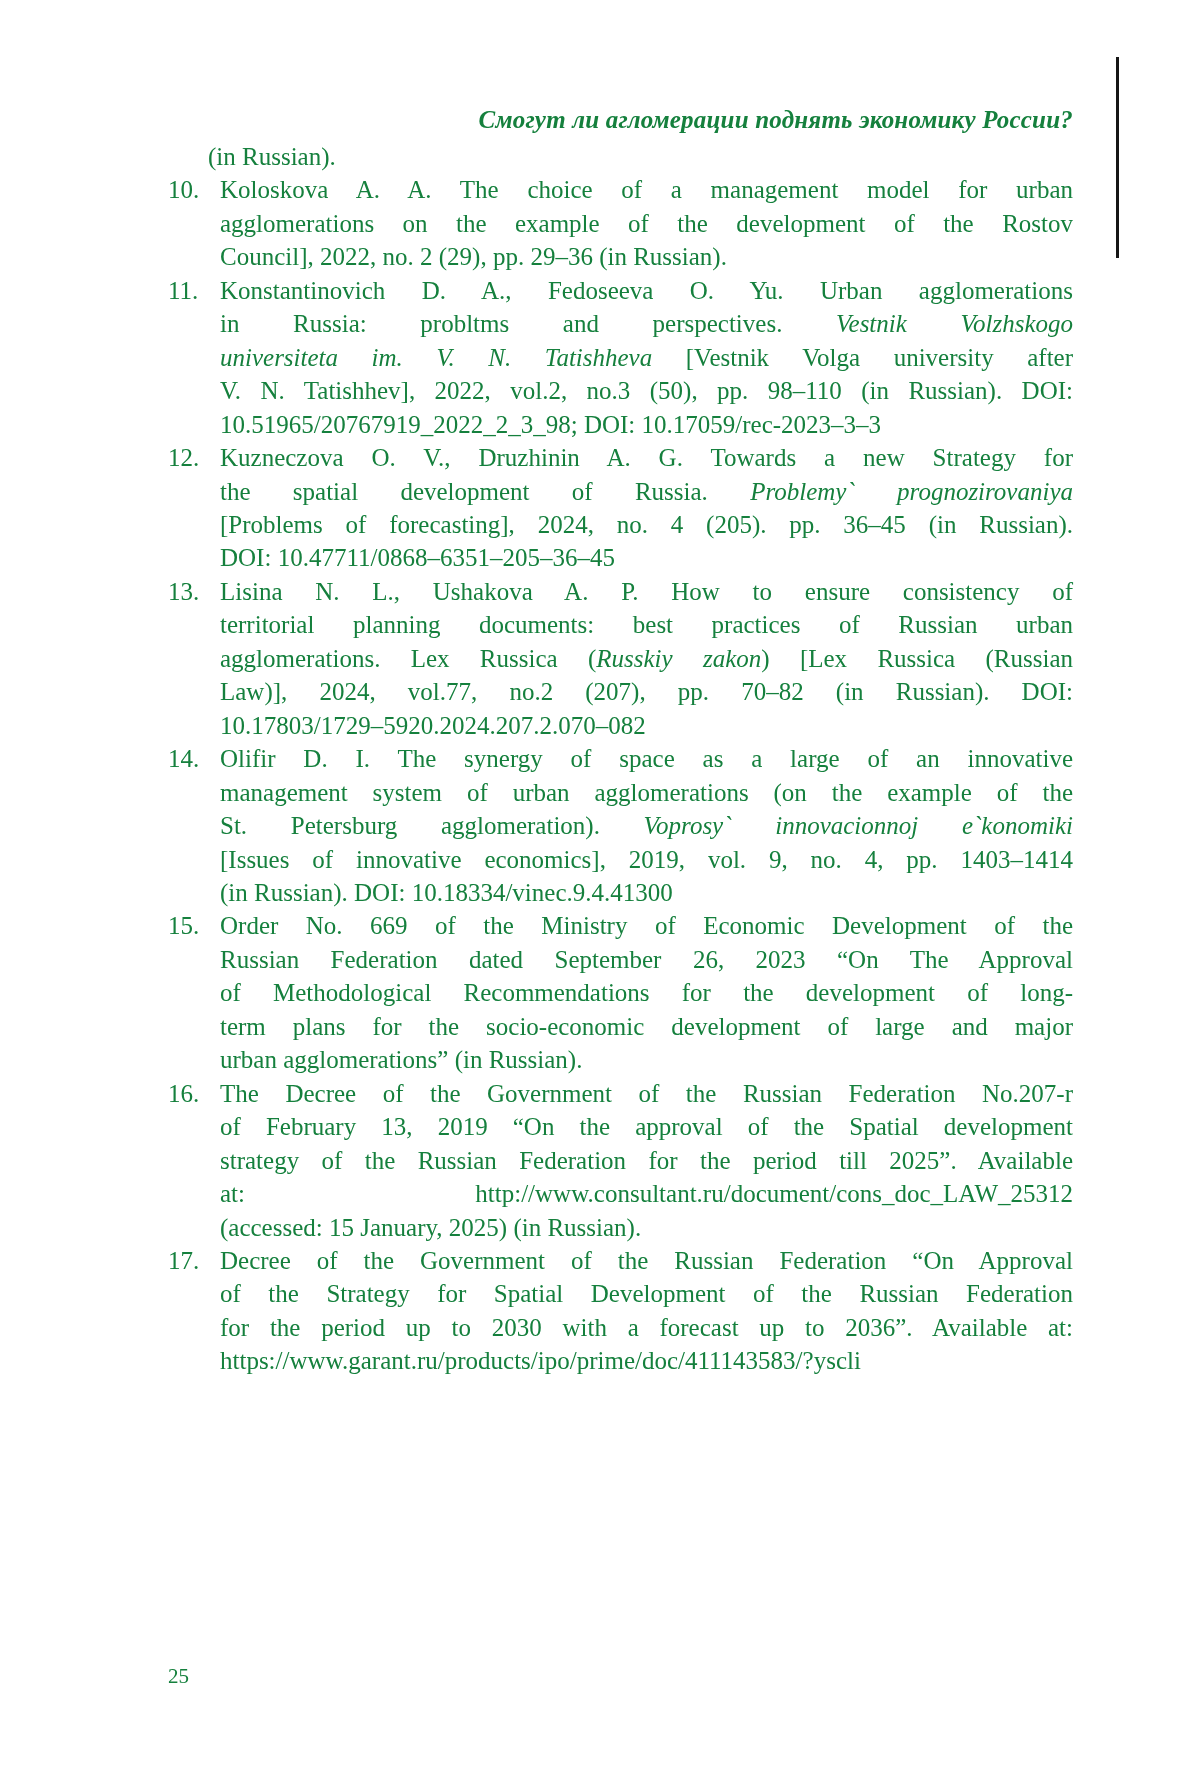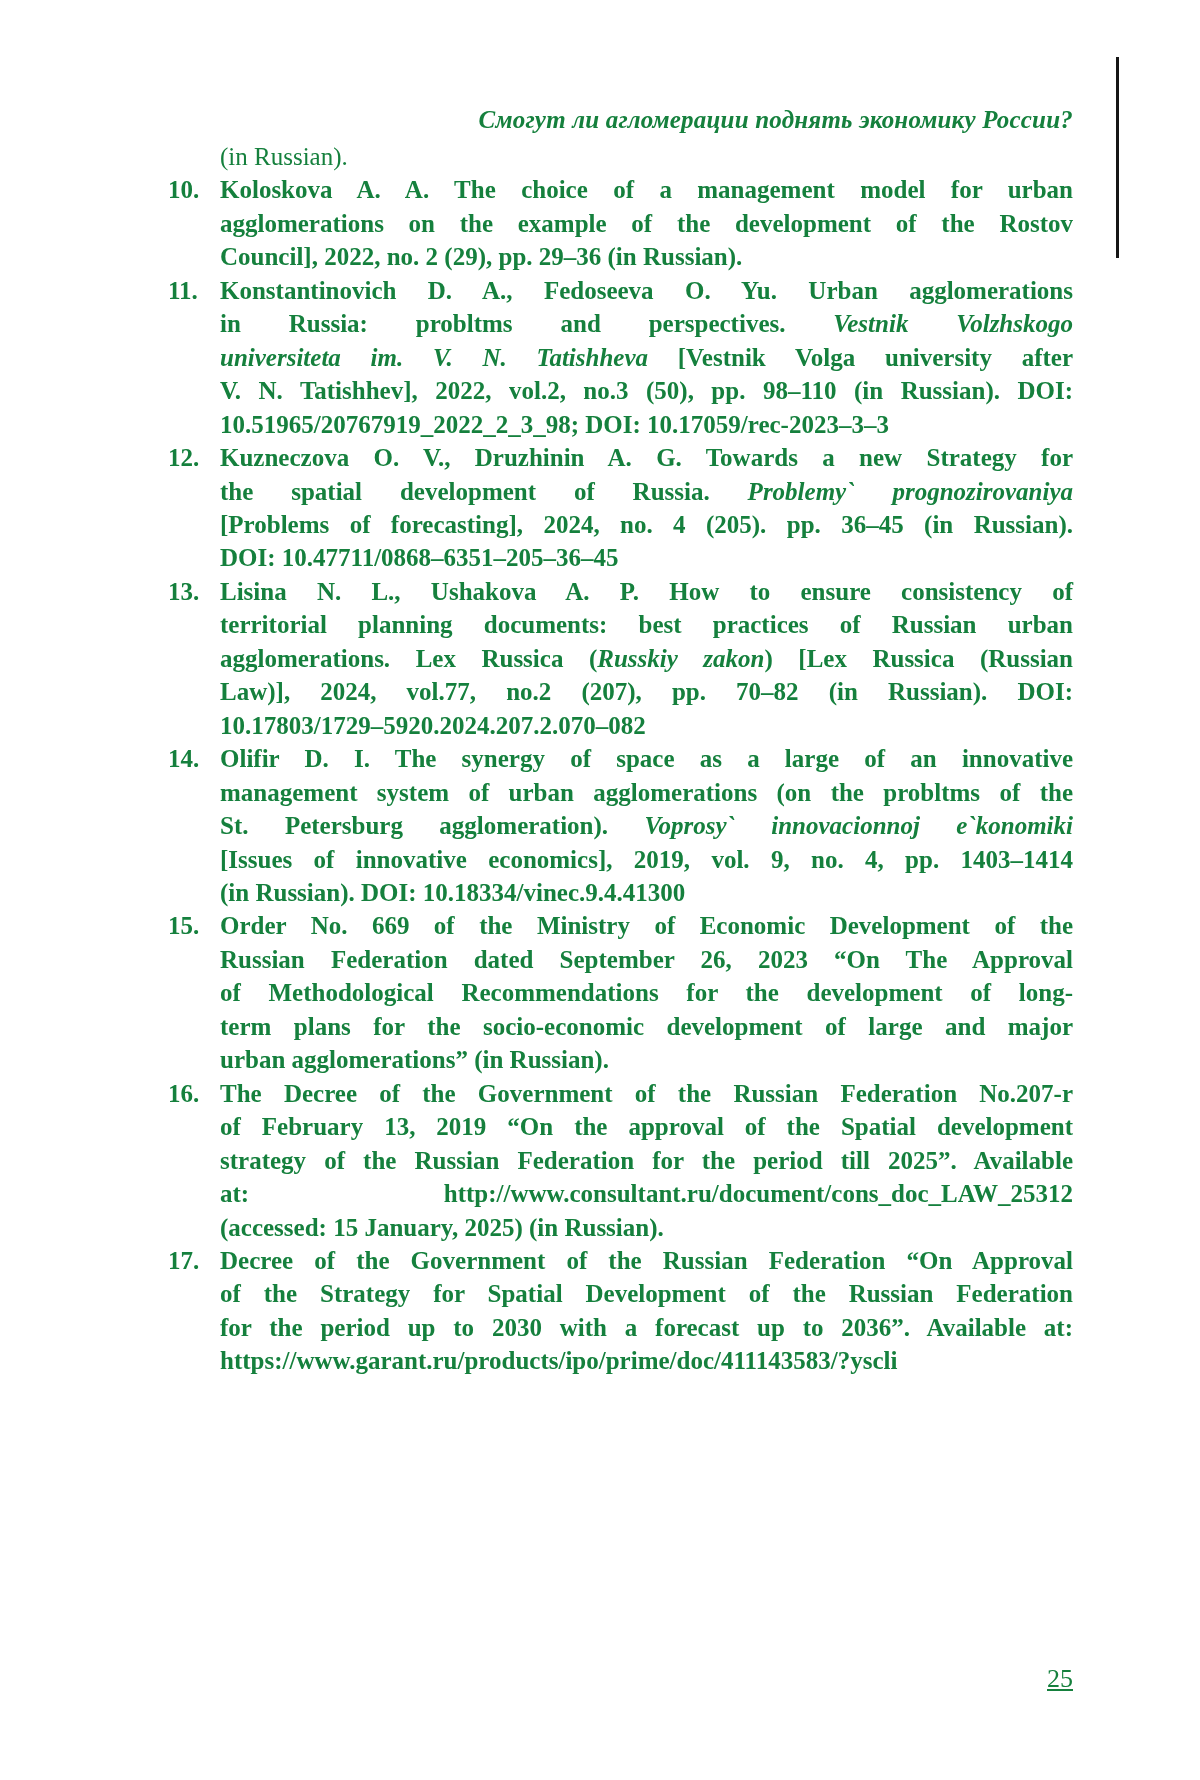--- a/index.html
+++ b/index.html
@@ -38,26 +38,25 @@
   }
   .refs {
     position: absolute;
     left: 168px;
     top: 140px;
     width: 905px;
     font-size: 25px;
     line-height: 33.45px;
   }
   .ref-carryover {
-    margin-left: 52px;
+    margin-left: 40px;
   }
   .ref-item {
     position: relative;
     margin-left: 52px;
-    font-weight: bold;
   }
   .ref-num {
     position: absolute;
     left: -52px;
     top: 0;
     width: 44px;
     text-align: left;
   }
   .ref-line {
     text-align: justify;
@@ -69,23 +68,22 @@
     text-align-last: left;
   }
   .it {
     font-style: italic;
   }
   .page-number {
     position: absolute;
     left: 168px;
     top: 1664px;
     width: 905px;
-    text-align: right;
-    font-size: 26px;
-    text-decoration: underline;
+    text-align: left;
+    font-size: 21px;
   }
 </style>
 </head>
 <body>
 
 <div class="page">
   <div class="running-header">Смогут ли агломерации поднять экономику России?</div>
 
   <div class="margin-rule"></div>
 
@@ -118,21 +116,21 @@
         <div class="ref-num">13.</div>
         <div class="ref-line"><span class="">Lisina N. L., Ushakova A. P. How to ensure consistency of</span></div>
         <div class="ref-line"><span class="">territorial planning documents: best practices of Russian urban</span></div>
         <div class="ref-line"><span class="">agglomerations. Lex Russica (</span><span class="it">Russkiy zakon</span><span class="">) [Lex Russica (Russian</span></div>
         <div class="ref-line"><span class="">Law)], 2024, vol.77, no.2 (207), pp. 70–82 (in Russian). DOI:</span></div>
         <div class="ref-line last"><span class="">10.17803/1729–5920.2024.207.2.070–082</span></div>
       </div>
       <div class="ref-item">
         <div class="ref-num">14.</div>
         <div class="ref-line"><span class="">Olifir D. I. The synergy of space as a large of an innovative</span></div>
-        <div class="ref-line"><span class="">management system of urban agglomerations (on the probltms of the</span></div>
+        <div class="ref-line"><span class="">management system of urban agglomerations (on the example of the</span></div>
         <div class="ref-line"><span class="">St. Petersburg agglomeration). </span><span class="it">Voprosy` innovacionnoj e`konomiki</span></div>
         <div class="ref-line"><span class="">[Issues of innovative economics], 2019, vol. 9, no. 4, pp. 1403–1414</span></div>
         <div class="ref-line last"><span class="">(in Russian). DOI: 10.18334/vinec.9.4.41300</span></div>
       </div>
       <div class="ref-item">
         <div class="ref-num">15.</div>
         <div class="ref-line"><span class="">Order No. 669 of the Ministry of Economic Development of the</span></div>
         <div class="ref-line"><span class="">Russian Federation dated September 26, 2023 “On The Approval</span></div>
         <div class="ref-line"><span class="">of Methodological Recommendations for the development of long-</span></div>
         <div class="ref-line"><span class="">term plans for the socio-economic development of large and major</span></div>

